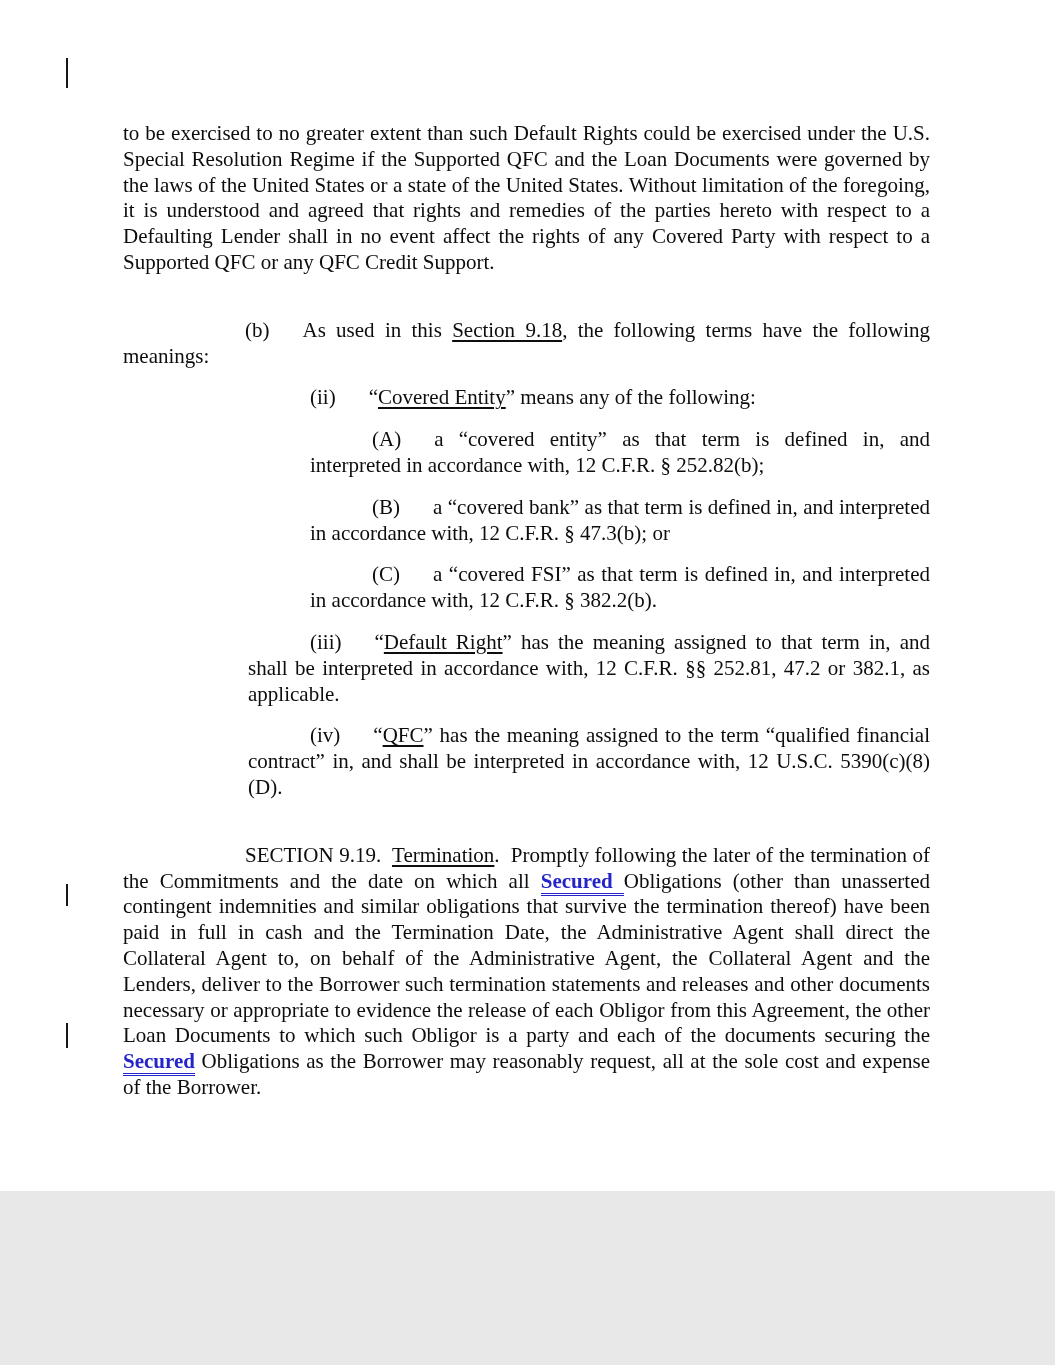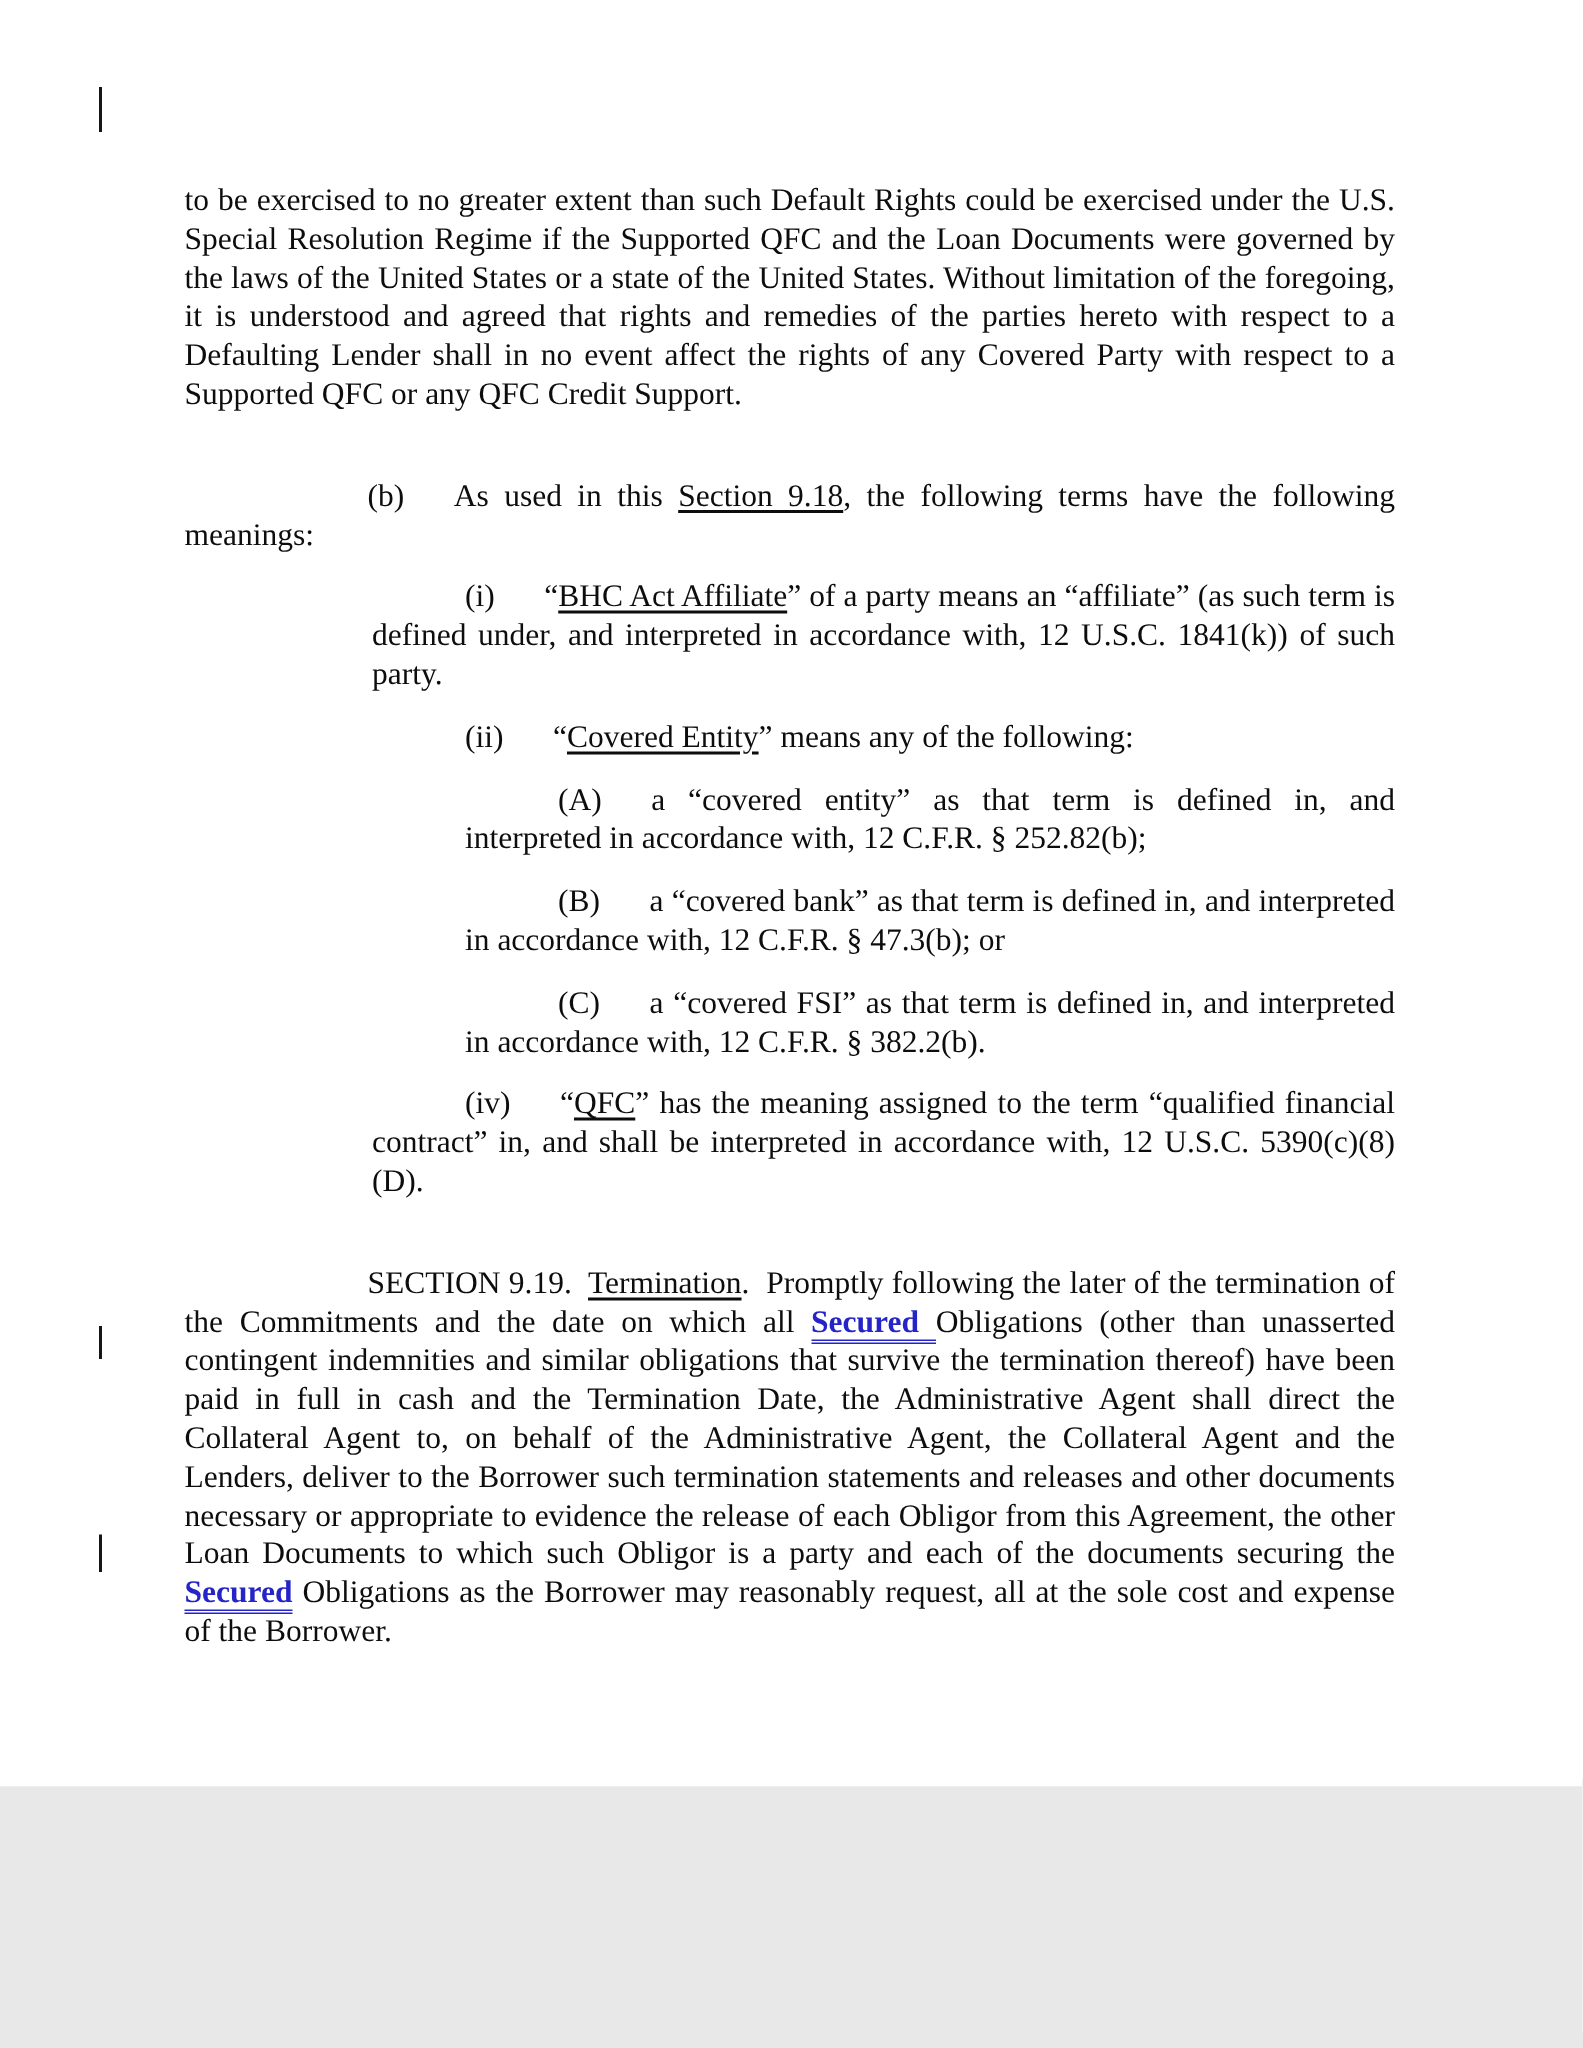--- a/index.html
+++ b/index.html
@@ -46,30 +46,30 @@
   <div class="change-bar" style="top:58px;height:30px;"></div>
   <div class="change-bar" style="top:884px;height:22px;"></div>
   <div class="change-bar" style="top:1023px;height:25px;"></div>
   <div class="change-bar" style="top:1255px;height:23px;"></div>
 
   <div class="content">
     <p><span>to be exercised to no greater extent than such Default Rights could be exercised under the U.S. Special Resolution Regime if the Supported QFC and the Loan Documents were governed by the laws of the United States or a state of the United States. Without limitation of the foregoing, it is understood and agreed that rights and remedies of the parties hereto with respect to a Defaulting Lender shall in no event affect the rights of any Covered Party with respect to a Supported QFC or any QFC Credit Support.</span></p>
 
     <p class="fl-indent"><span>(b)</span><span class="s-tab"></span><span>As used in this </span><span class="s-u">Section 9.18</span><span>, the following terms have the following meanings:</span></p>
 
-    <p class="ind1"><span>(i)</span><span class="s-tab"></span><span>“</span><span class="s-u">BHC Act Affiliate</span><span>” of a party means an “affiliate” (as such term is defined under, and interpreted in accordance with, 12 U.S.C. 1841(k)) of such party.</span></p>
 
     <p class="ind1"><span>(ii)</span><span class="s-tab"></span><span>“</span><span class="s-u">Covered Entity</span><span>” means any of the following:</span></p>
 
     <p class="ind2"><span>(A)</span><span class="s-tab"></span><span>a “covered entity” as that term is defined in, and interpreted in accordance with, 12 C.F.R. § 252.82(b);</span></p>
 
     <p class="ind2"><span>(B)</span><span class="s-tab"></span><span>a “covered bank” as that term is defined in, and interpreted in accordance with, 12 C.F.R. § 47.3(b); or</span></p>
 
     <p class="ind2"><span>(C)</span><span class="s-tab"></span><span>a “covered FSI” as that term is defined in, and interpreted in accordance with, 12 C.F.R. § 382.2(b).</span></p>
 
+    <p class="ind1"><span>(iii)</span><span class="s-tab"></span><span>“</span><span class="s-u">Default Right</span><span>” has the meaning assigned to that term in, and shall be interpreted in accordance with, 12 C.F.R. §§ 252.81, 47.2 or 382.1, as applicable.</span></p>
 
     <p class="ind1"><span>(iv)</span><span class="s-tab"></span><span>“</span><span class="s-u">QFC</span><span>” has the meaning assigned to the term “qualified financial contract” in, and shall be interpreted in accordance with, 12 U.S.C. 5390(c)(8)(D).</span></p>
 
     <p class="fl-indent last"><span>SECTION 9.19.&nbsp; </span><span class="s-u">Termination</span><span>.&nbsp; Promptly following the later of the termination of the Commitments and the date on which all </span><span class="s-sec">Secured </span><span>Obligations (other than unasserted contingent indemnities and similar obligations that survive the termination thereof) have been paid in full in cash and the Termination Date, the Administrative Agent shall direct the Collateral Agent to, on behalf of the Administrative Agent, the Collateral Agent and the Lenders, deliver to the Borrower such termination statements and releases and other documents necessary or appropriate to evidence the release of each Obligor from this Agreement, the other Loan Documents to which such Obligor is a party and each of the documents securing the </span><span class="s-sec">Secured</span><span> Obligations as the Borrower may reasonably request, all at the sole cost and expense of the Borrower.</span></p>
   </div>
 
   <div class="footer">
     <span class="footer-num">202</span><span class="footer-title">Revolving Credit and Term Loan Agreement</span>
   </div>
 

